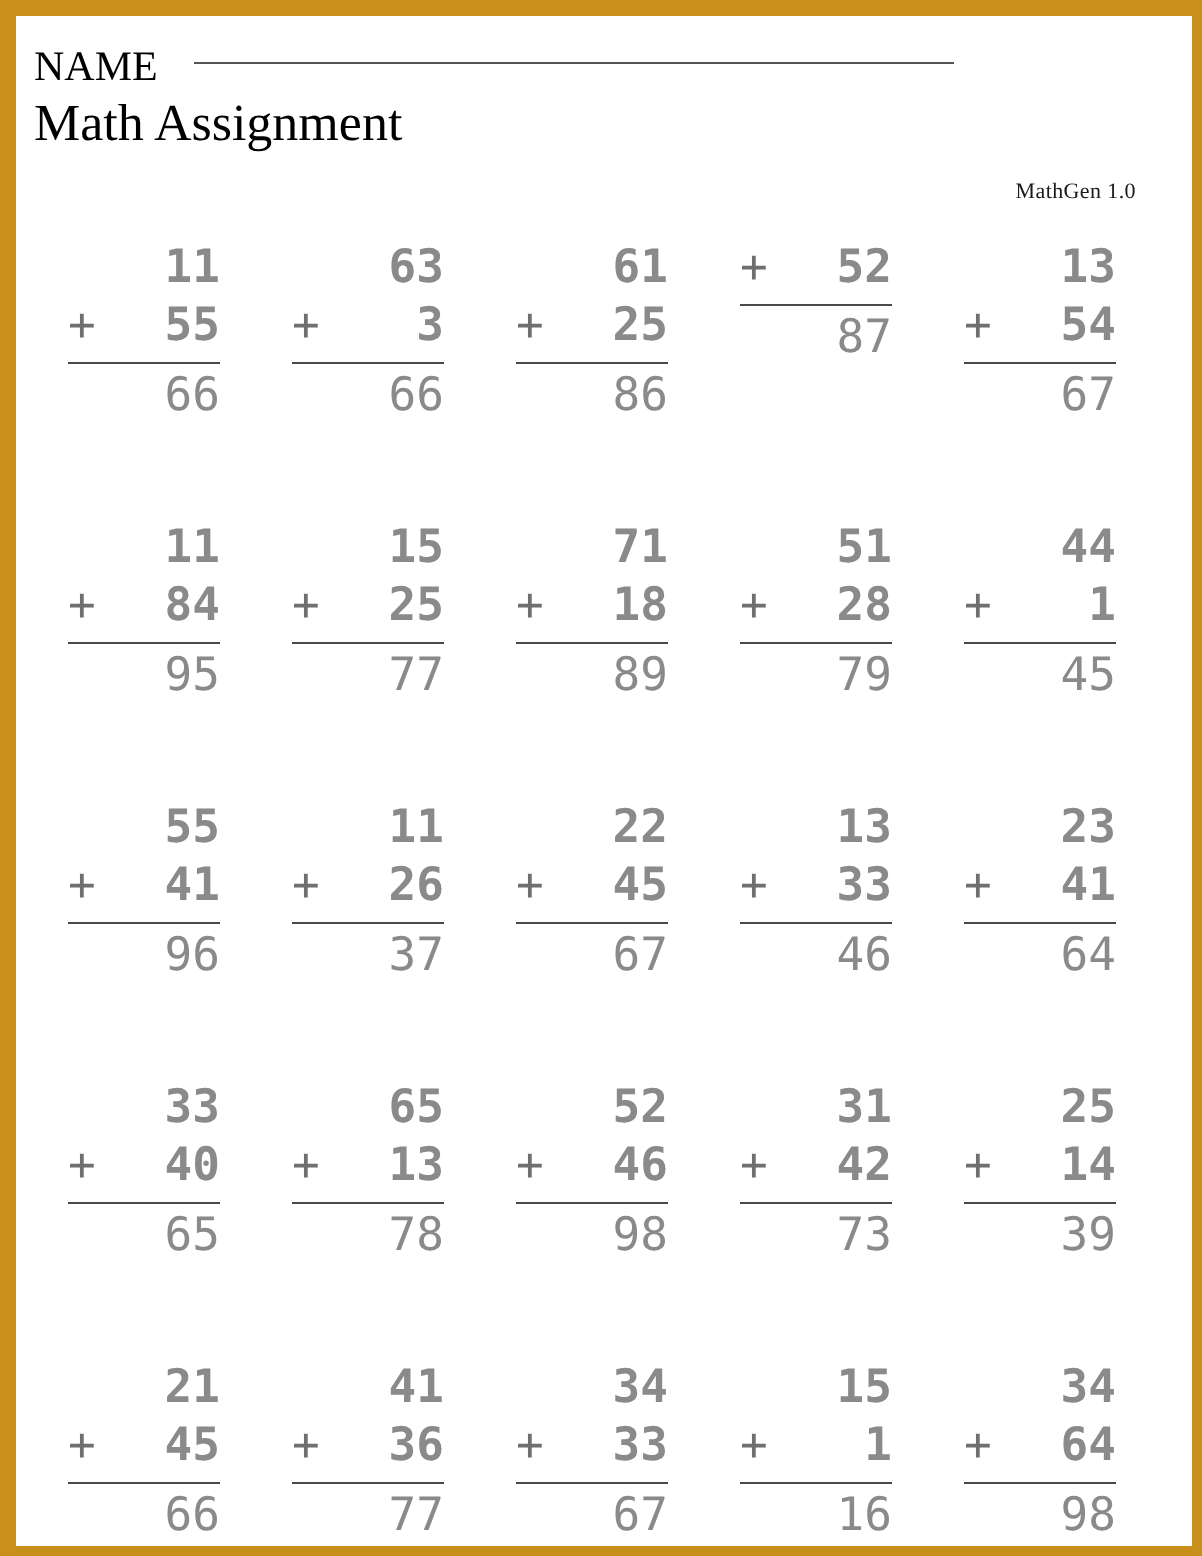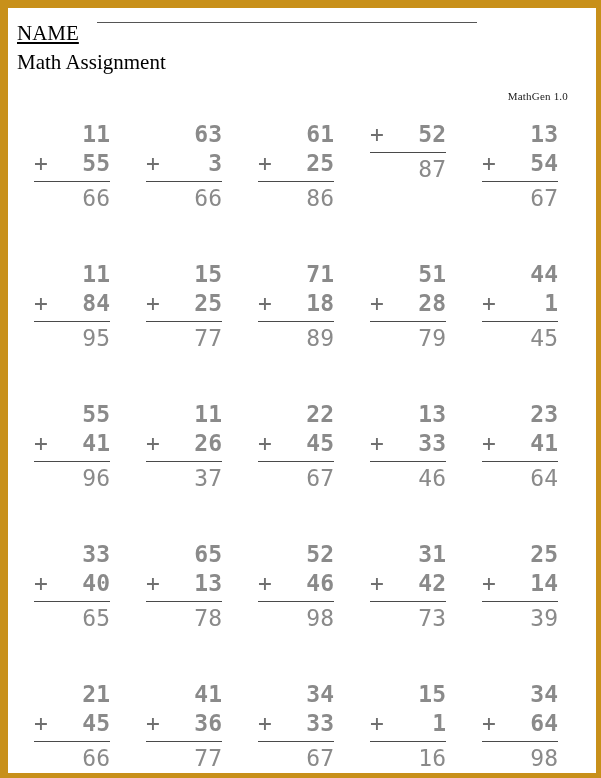--- a/index.html
+++ b/index.html
@@ -37,23 +37,22 @@
     top: 0;
     width: 100%;
     height: 112px;
   }
 
   .name-row {
     position: absolute;
     left: 9px;
     top: 14px;
     display: flex;
-    align-items: flex-start;
+    align-items: center;
     width: 460px;
-    text-decoration: underline;
   }
 
   .name-label {
     font-family: "Liberation Serif", "DejaVu Serif", serif;
     font-size: 21px;
     line-height: 23px;
     color: #000000;
     white-space: pre;
   }
 
@@ -63,21 +62,21 @@
     margin-left: 18px;
     margin-bottom: 4px;
     border-bottom: 1.5px solid #555555;
   }
 
   .assignment-title {
     position: absolute;
     left: 9px;
     top: 42px;
     font-family: "Liberation Serif", "DejaVu Serif", serif;
-    font-size: 21px;
+    font-size: 26px;
     line-height: 24px;
     color: #000000;
     white-space: pre;
   }
 
   .generator-tag {
     position: absolute;
     right: 28px;
     top: 82px;
     font-family: "Liberation Serif", "DejaVu Serif", serif;

